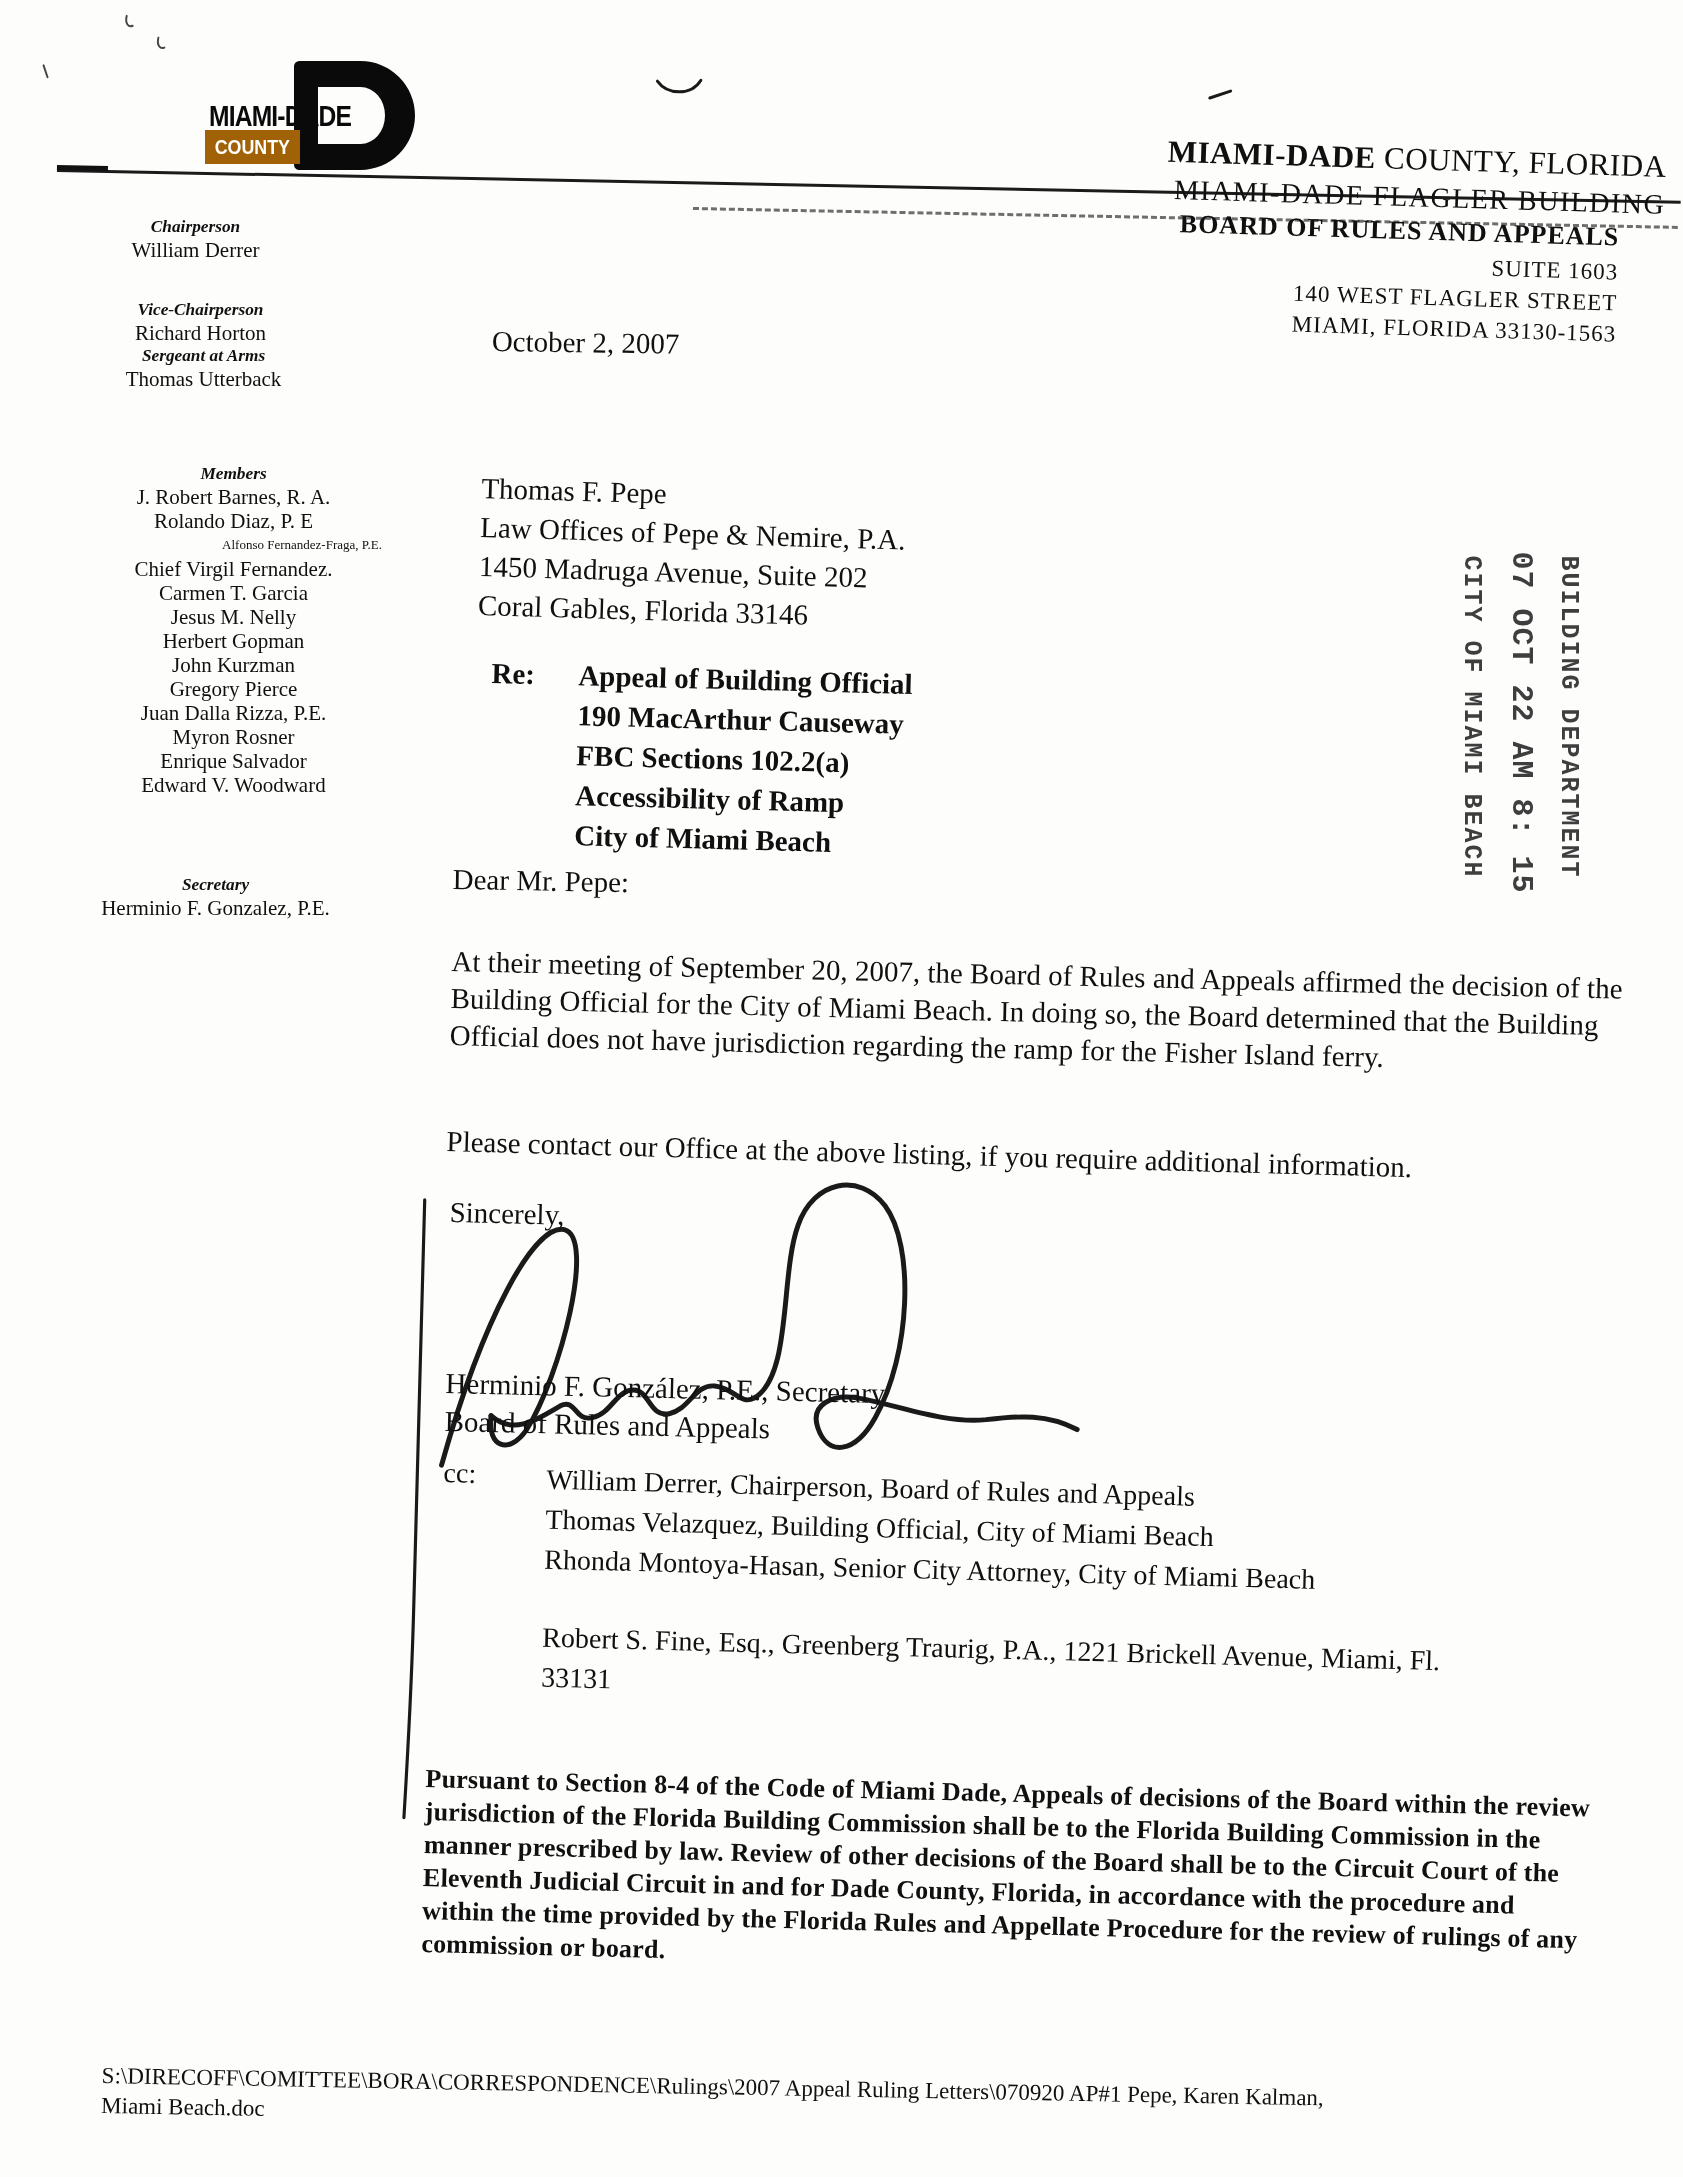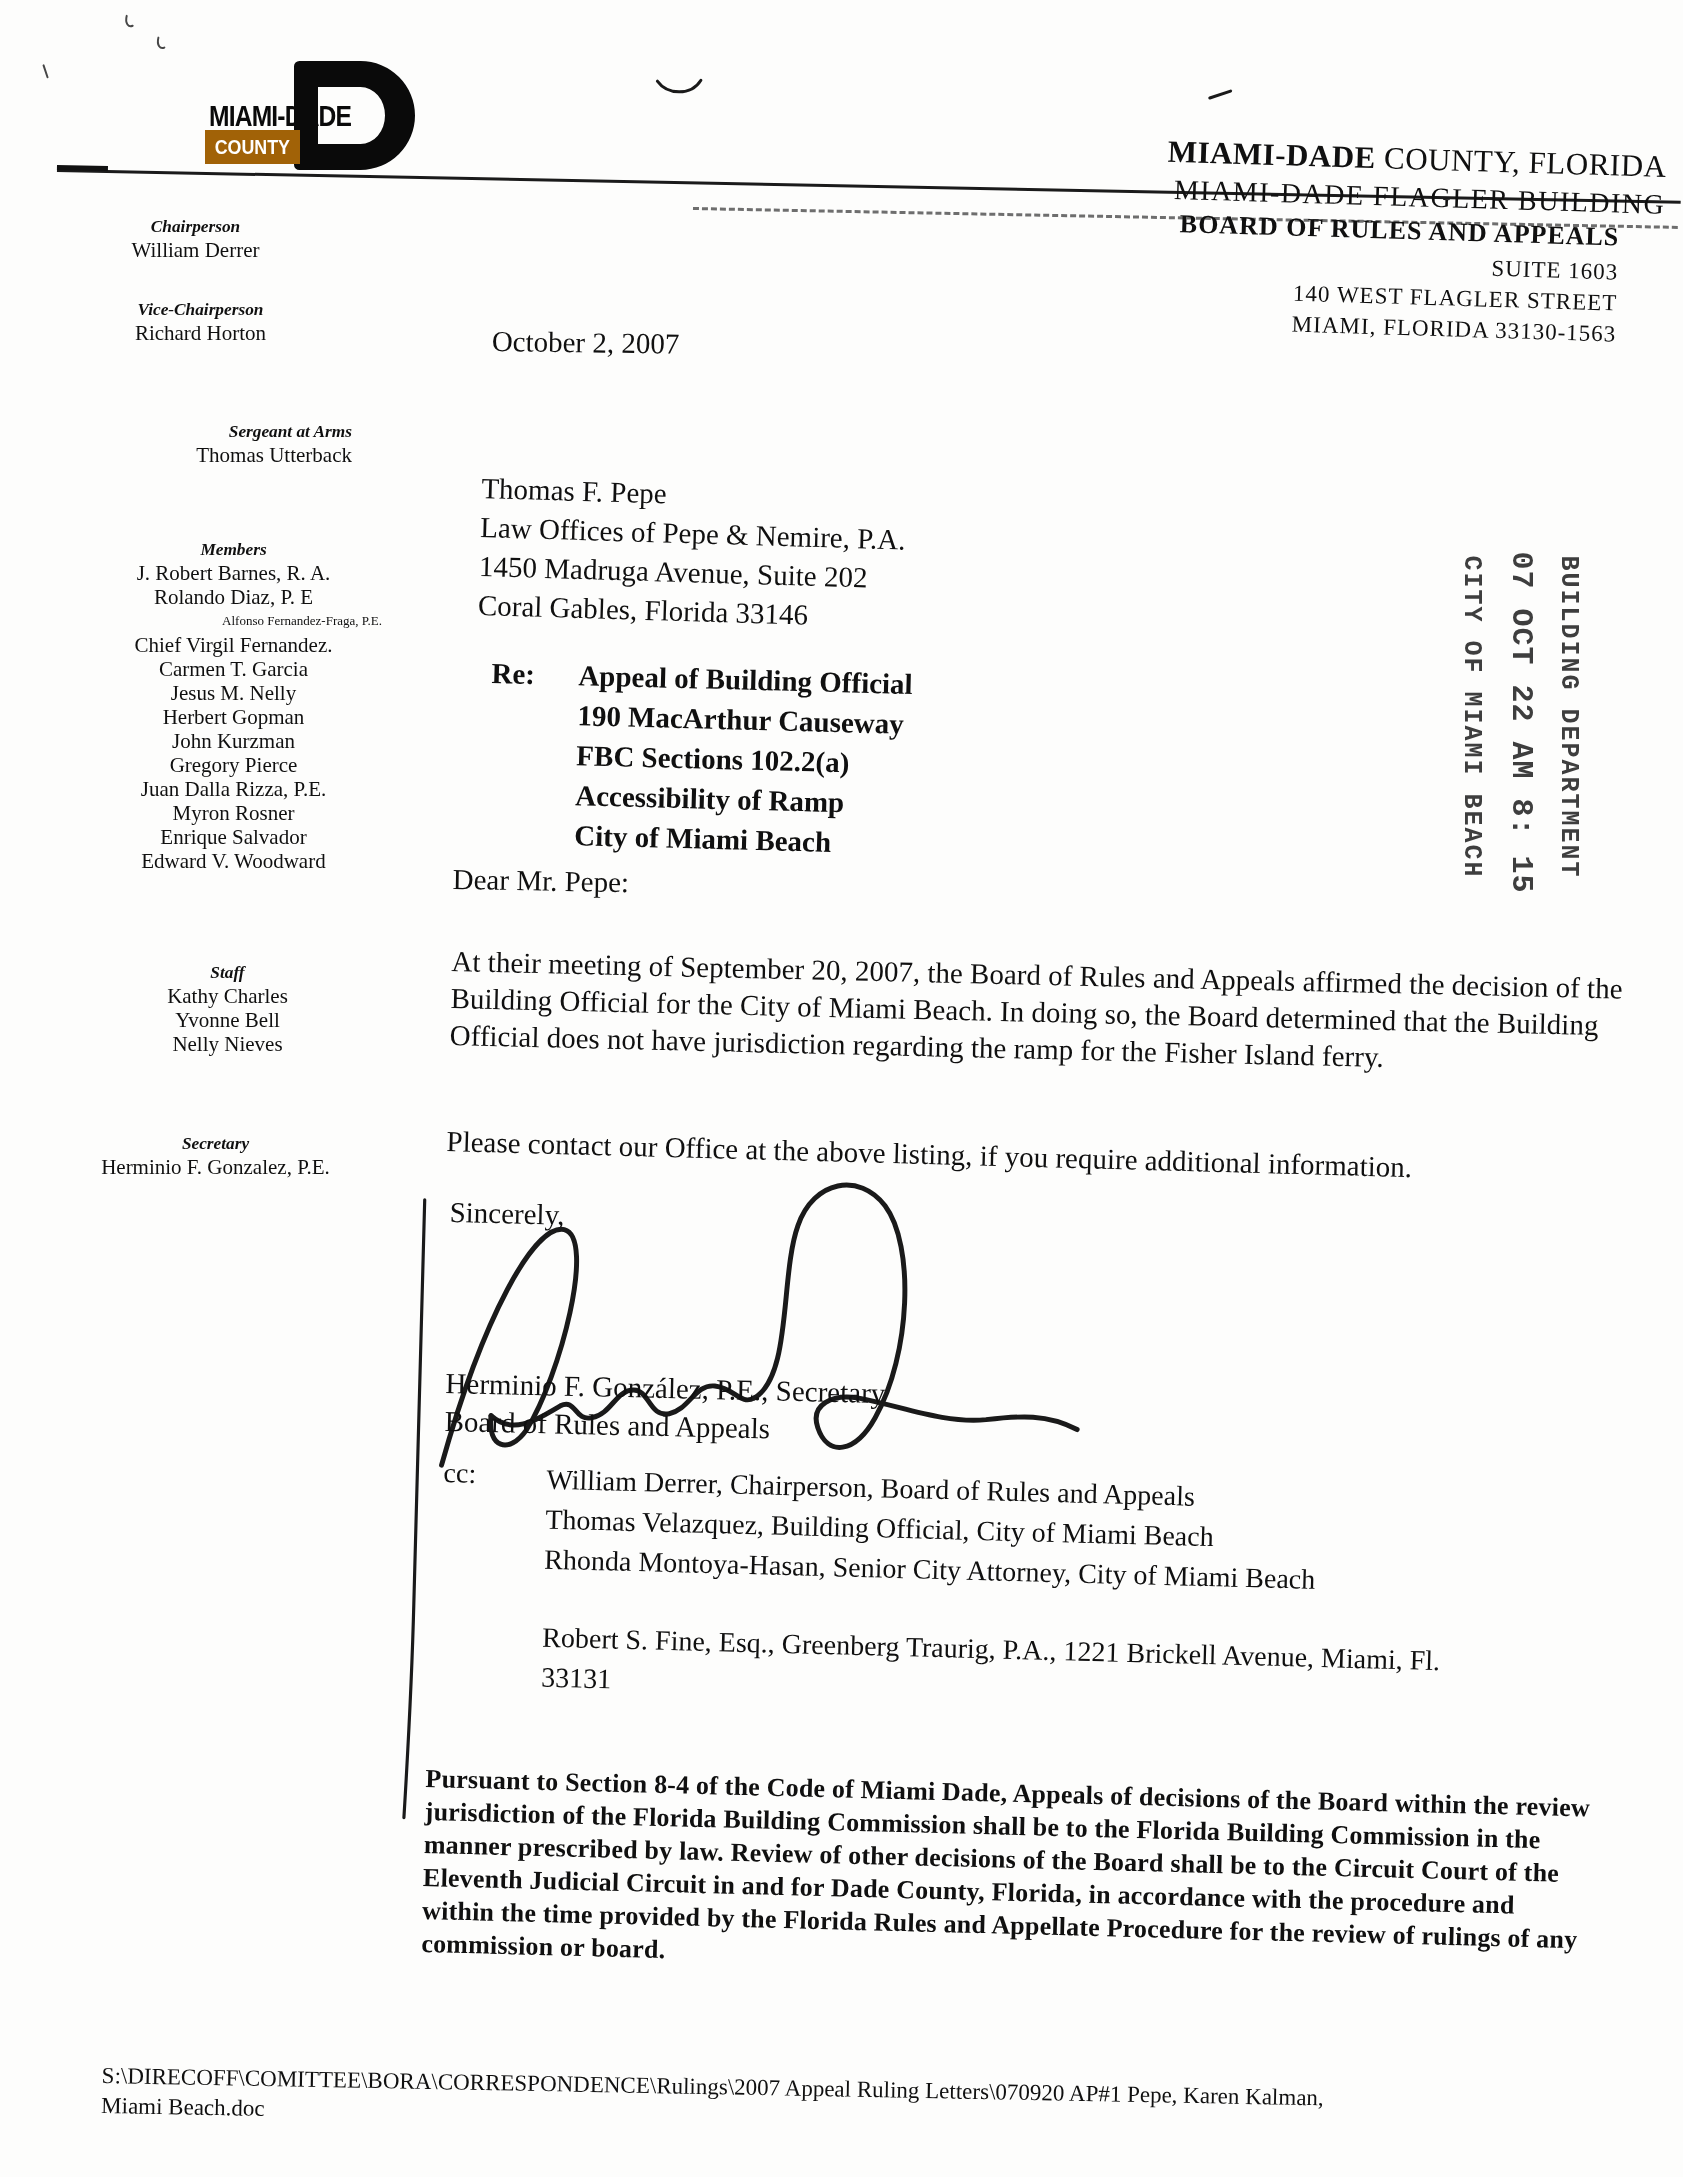--- a/index.html
+++ b/index.html
@@ -43,21 +43,21 @@
   .hdr .l5{font-size:23px; letter-spacing:1px; margin-top:5px; margin-right:45px;}
   .hdr .l6{font-size:23px; letter-spacing:1px; margin-top:5px; margin-right:45px;}
 
   
   .sidebar{left:67px; top:216px; width:297px; text-align:center;}
   .sb-title{font-weight:bold; font-style:italic; font-size:17.3px; line-height:22px;}
   .sb-name{font-size:21px; line-height:24px;}
   .sb-name.small{font-size:13px;text-align:right;}
   .g1{transform:translateX(-20px);}
   .g2{margin-top:37px; transform:translateX(-15px);}
-  .g3{margin-top:76px; transform:translateX(-12px);text-align:right;}
+  .g3{transform:translateX(-12px);}
   .g4{margin-top:72px; transform:translateX(18px);}
   .g5{margin-top:89px; transform:translateX(12px);}
   .g6{margin-top:77px;}
 
   
   .date{left:492px; top:325px; font-size:29px; transform:rotate(.8deg); transform-origin:left top;}
   .addr{left:482px; top:469px; font-size:29px; line-height:39px;
     transform:rotate(1.7deg); transform-origin:left top;}
   .re{left:492px; top:653px; font-size:29px; font-weight:bold; line-height:40px;
     transform:rotate(1.5deg); transform-origin:left top; display:flex;}
@@ -136,26 +136,20 @@
       <div class="sb-name">Carmen T. Garcia</div>
       <div class="sb-name">Jesus M. Nelly</div>
       <div class="sb-name">Herbert Gopman</div>
       <div class="sb-name">John Kurzman</div>
       <div class="sb-name">Gregory Pierce</div>
       <div class="sb-name">Juan Dalla Rizza, P.E.</div>
       <div class="sb-name">Myron Rosner</div>
       <div class="sb-name">Enrique Salvador</div>
       <div class="sb-name">Edward V. Woodward</div>
     </div>
-    <div class="sb-group g5">
-      <div class="sb-title">Staff</div>
-      <div class="sb-name">Kathy Charles</div>
-      <div class="sb-name">Yvonne Bell</div>
-      <div class="sb-name">Nelly Nieves</div>
-    </div>
     <div class="sb-group g6">
       <div class="sb-title">Secretary</div>
       <div class="sb-name">Herminio F. Gonzalez, P.E.</div>
     </div>
   </div>
 
   <div class="abs date">October 2, 2007</div>
 
   <div class="abs addr">
     <div>Thomas F. Pepe</div>

